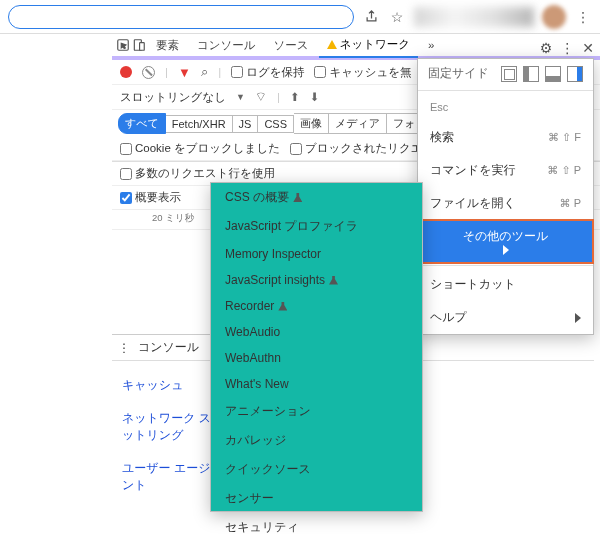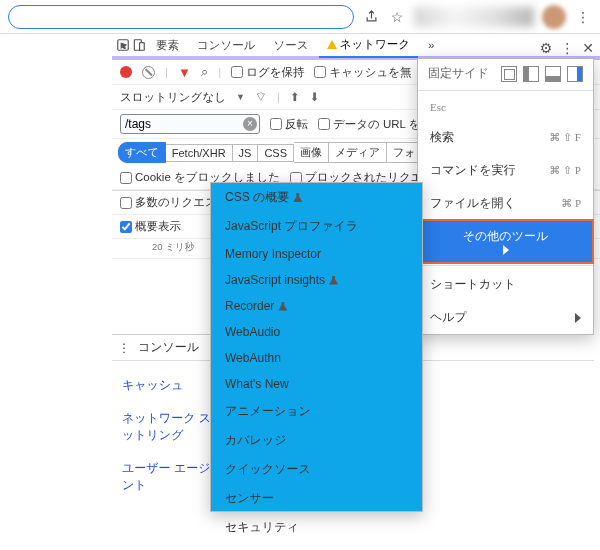--- a/index.html
+++ b/index.html
@@ -41,32 +41,32 @@
   .pill.active { background:#2b7de9; color:#fff; border-color:#2b7de9;}
   .pill + .pill { border-left:none;}
   
   .timeline { height:20px; padding:2px 8px; font-size:9.5px; color:#777; border-bottom:1px solid #eee;}
   
   
   .settings-panel { position:absolute; top:58px; right:6px; width:177px; background:#fff; border:1px solid #bbb; box-shadow:0 4px 16px rgba(0,0,0,.25); z-index:30; }
   .sp-row { display:flex; justify-content:space-between; align-items:center; padding:8px 12px; font-size:12px; cursor:pointer;}
   .sp-row.hl { background:#2b7de9; color:#fff;flex-direction:column;}
   .sp-sep { height:1px; background:#e0e0e0; margin:2px 0;}
-  .kb { color:#888; font-size:11px;font-family:Liberation Serif, serif;}
+  .kb { color:#888; font-size:11px;}
   .dock-row { display:flex; align-items:center; padding:6px 10px; gap:6px; color:#666;}
   .dock-ico { width:16px;height:16px;border:1.5px solid #888; position:relative;}
   .dock-ico.right::after{content:"";position:absolute;right:0;top:0;bottom:0;width:5px;background:#2b7de9;}
   .dock-ico.bottom::after{content:"";position:absolute;left:0;right:0;bottom:0;height:5px;background:#888;}
   .dock-ico.left::after{content:"";position:absolute;left:0;top:0;bottom:0;width:5px;background:#888;}
   .dock-ico.pop::after{content:"";position:absolute;left:2px;top:2px;width:9px;height:9px;border:1.5px solid #888;}
   .tri-r { width:0;height:0;border-top:5px solid transparent;border-bottom:5px solid transparent;border-left:6px solid currentColor;}
   .red-box { outline:2px solid #e46a3a; outline-offset:-1px;}
   
   
-  .submenu { position:absolute; top:182px; left:210px; width:213px; background:#0ea5e9; border:1px solid #bbb; box-shadow:0 4px 16px rgba(0,0,0,.25); z-index:40; max-height:330px;}
+  .submenu { position:absolute; top:182px; left:210px; width:213px; background:#14b8a6; border:1px solid #bbb; box-shadow:0 4px 16px rgba(0,0,0,.25); z-index:40; max-height:330px;}
   .sm-item { padding:6px 14px; font-size:12px; cursor:pointer; display:flex; align-items:center; gap:4px;}
   .flask { width:9px;height:9px;background:#555;clip-path:polygon(35% 0,65% 0,65% 40%,100% 100%,0 100%,35% 40%);}
   
   
   .drawer { position:absolute; top:290px; left:112px; right:6px; bottom:0; border-top:1px solid #ccc; font-size:12px;}
   .d-bar { display:flex; align-items:center; height:26px; padding:0 6px; gap:8px; border-bottom:1px solid #ddd;}
   .d-content { padding:8px 10px;}
   .d-field { display:flex; align-items:center; gap:8px; padding:8px 0;}
   .d-label { width:110px; color:#1d4ed8;}
   .d-sel { flex:0 0 140px; height:22px; border:1px solid #aaa; border-radius:2px; background:#fff;}
@@ -130,28 +130,20 @@
 
   <div class="nw-row">
     <span>スロットリングなし</span>
     <span style="font-size:9px;color:#666">▼</span>
     <span style="font-size:13px;color:#666">⌔</span>
     <span style="color:#ccc">|</span>
     <span style="color:#666">⬆</span>
     <span style="color:#666">⬇</span>
   </div>
 
-  <div class="nw-row">
-    <div class="filter-input-wrap">
-      <input class="filter-input" value="/tags" style="">
-      <span class="clear-x">×</span>
-    </div>
-    <label><input type="checkbox" class="cb" style=""><span>反転</span></label>
-    <label><input type="checkbox" class="cb" style=""><span>データの URL を</span></label>
-  </div>
 
   <div class="pill-row">
     <span class="pill active">すべて</span>
     <span class="pill">Fetch/XHR</span>
     <span class="pill">JS</span>
     <span class="pill">CSS</span>
     <span class="pill">画像</span>
     <span class="pill">メディア</span>
     <span class="pill">フォント</span>
   </div>

